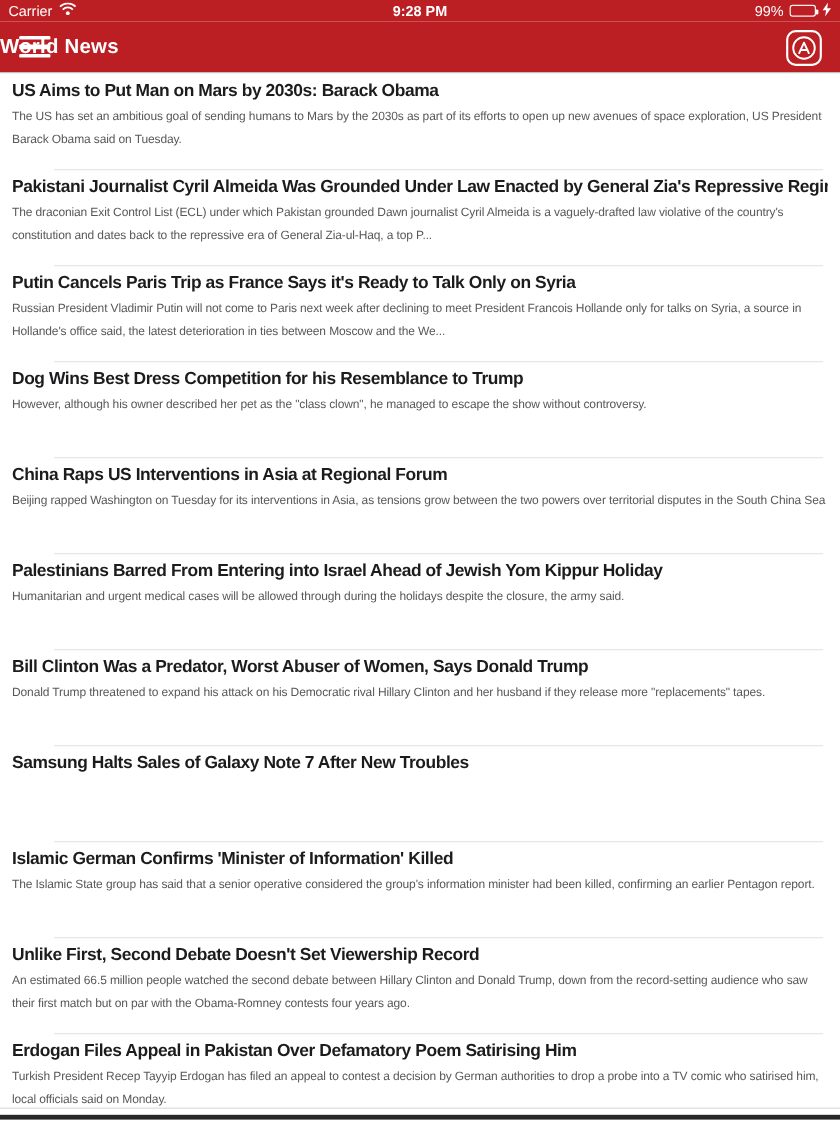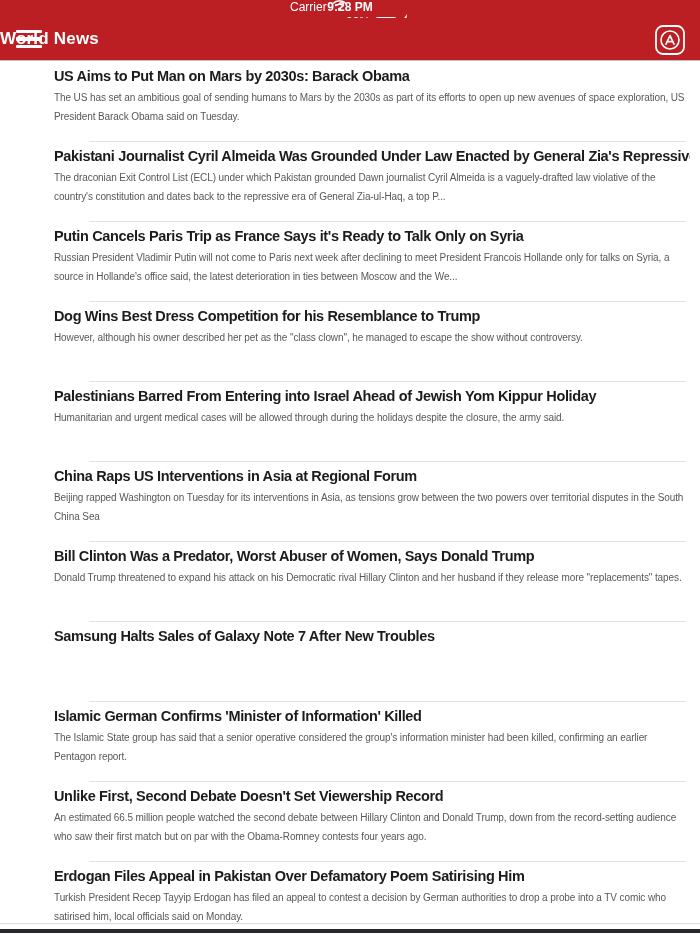--- a/index.html
+++ b/index.html
@@ -4,21 +4,21 @@
 <style>
   * { margin: 0; padding: 0; box-sizing: border-box; }
   html, body { width: 700px; height: 934px; overflow: hidden; background: #fff; }
   body { font-family: "Liberation Sans", "DejaVu Sans", sans-serif; }
   .screen { position: relative; width: 700px; height: 934px; background: #fff; overflow: hidden; }
 
   
   .statusbar {
     height: 18px; background: var(--header, #BB1E23);
     display: flex; align-items: center; justify-content: space-between;
-    color: #fff; font-size: 12px; padding: 0 7px; position: relative; flex-direction: column;
+    color: #fff; font-size: 12px; padding: 0 7px; position: relative;
   }
   .sb-left, .sb-right { display: flex; align-items: center; gap: 5px; width: 120px; }
   .sb-right { justify-content: flex-end; }
   .sb-time { position: absolute; left: 0; right: 0; text-align: center; font-weight: bold; font-size: 12px; }
   .battery-shell {
     width: 22px; height: 10px; border: 1px solid rgba(255,255,255,0.95);
     border-radius: 2.5px; padding: 1px; position: relative;
   }
   .battery-fill { height: 100%; width: 99%; background: var(--battery, #53D769); border-radius: 1px; }
   .battery-nub {
@@ -36,21 +36,21 @@
     color: #fff; font-size: 17px; font-weight: bold; letter-spacing: 0.2px;
   }
   .menu-btn { position: absolute; left: 16px; top: 7px; width: 30px; height: 28px; cursor: pointer;
     display: flex; flex-direction: column; justify-content: center; gap: 4px; background: none; border: none; }
   .menu-btn span { display: block; width: 26px; height: 3.5px; background: #fff; border-radius: 1px; }
   .appstore-btn { position: absolute; right: 14px; top: 6px; width: 32px; height: 32px;
     background: none; border: none; cursor: pointer; }
 
   
   .list { padding-top: 2px; }
-  .item { position: relative; height: 80px; padding: 6px 10px 0 10px; overflow: hidden; cursor: pointer; margin-left: 44px; }
+  .item { position: relative; height: 80px; padding: 6px 10px 0 10px; overflow: hidden; cursor: pointer; }
   .item-title {
     font-size: 14.5px; font-weight: bold; color: var(--title, #1C1C1E);
     letter-spacing: -0.35px; white-space: nowrap; overflow: hidden; margin-bottom: 4px;
   }
   .item-summary {
     font-size: 10px; color: var(--summary, #58585A); letter-spacing: -0.1px;
     line-height: 19px; max-height: 38px; overflow: hidden;
   }
   .divider { position: absolute; bottom: 0; left: 45px; right: 14px; height: 1px; background: var(--divider, #E1E1E1); }
   .item:last-of-type { height: 61px; }
@@ -126,28 +126,28 @@
     <div class="divider"></div>
   </div>
 
   <div class="item">
     <div class="item-title">Dog Wins Best Dress Competition for his Resemblance to Trump</div>
     <div class="item-summary">However, although his owner described her pet as the "class clown", he managed to escape the show without controversy.</div>
     <div class="divider"></div>
   </div>
 
   <div class="item">
-    <div class="item-title">Palestinians Barred From Entering into Israel Ahead of Jewish Yom Kippur Holiday</div>
-    <div class="item-summary">Humanitarian and urgent medical cases will be allowed through during the holidays despite the closure, the army said.</div>
+    <div class="item-title">China Raps US Interventions in Asia at Regional Forum</div>
+    <div class="item-summary">Beijing rapped Washington on Tuesday for its interventions in Asia, as tensions grow between the two powers over territorial disputes in the South China Sea</div>
     <div class="divider"></div>
   </div>
 
   <div class="item">
-    <div class="item-title">China Raps US Interventions in Asia at Regional Forum</div>
-    <div class="item-summary">Beijing rapped Washington on Tuesday for its interventions in Asia, as tensions grow between the two powers over territorial disputes in the South China Sea</div>
+    <div class="item-title">Palestinians Barred From Entering into Israel Ahead of Jewish Yom Kippur Holiday</div>
+    <div class="item-summary">Humanitarian and urgent medical cases will be allowed through during the holidays despite the closure, the army said.</div>
     <div class="divider"></div>
   </div>
 
   <div class="item">
     <div class="item-title">Bill Clinton Was a Predator, Worst Abuser of Women, Says Donald Trump</div>
     <div class="item-summary">Donald Trump threatened to expand his attack on his Democratic rival Hillary Clinton and her husband if they release more "replacements" tapes.</div>
     <div class="divider"></div>
   </div>
 
   <div class="item">

